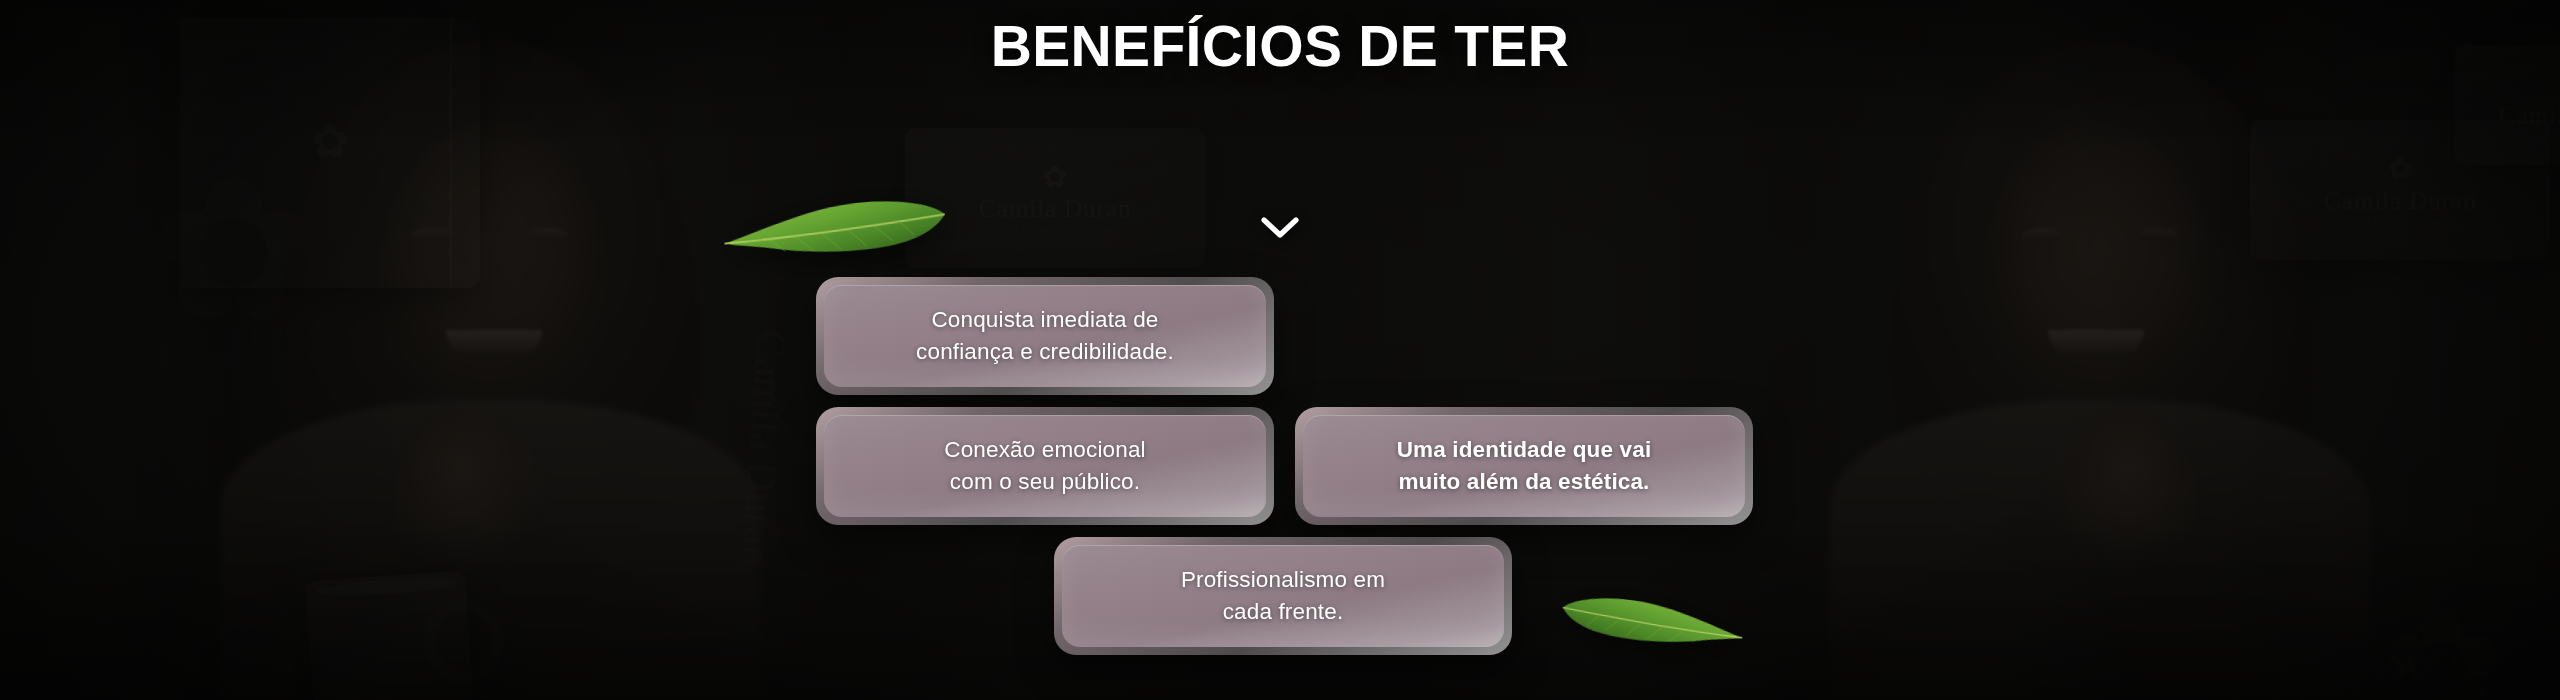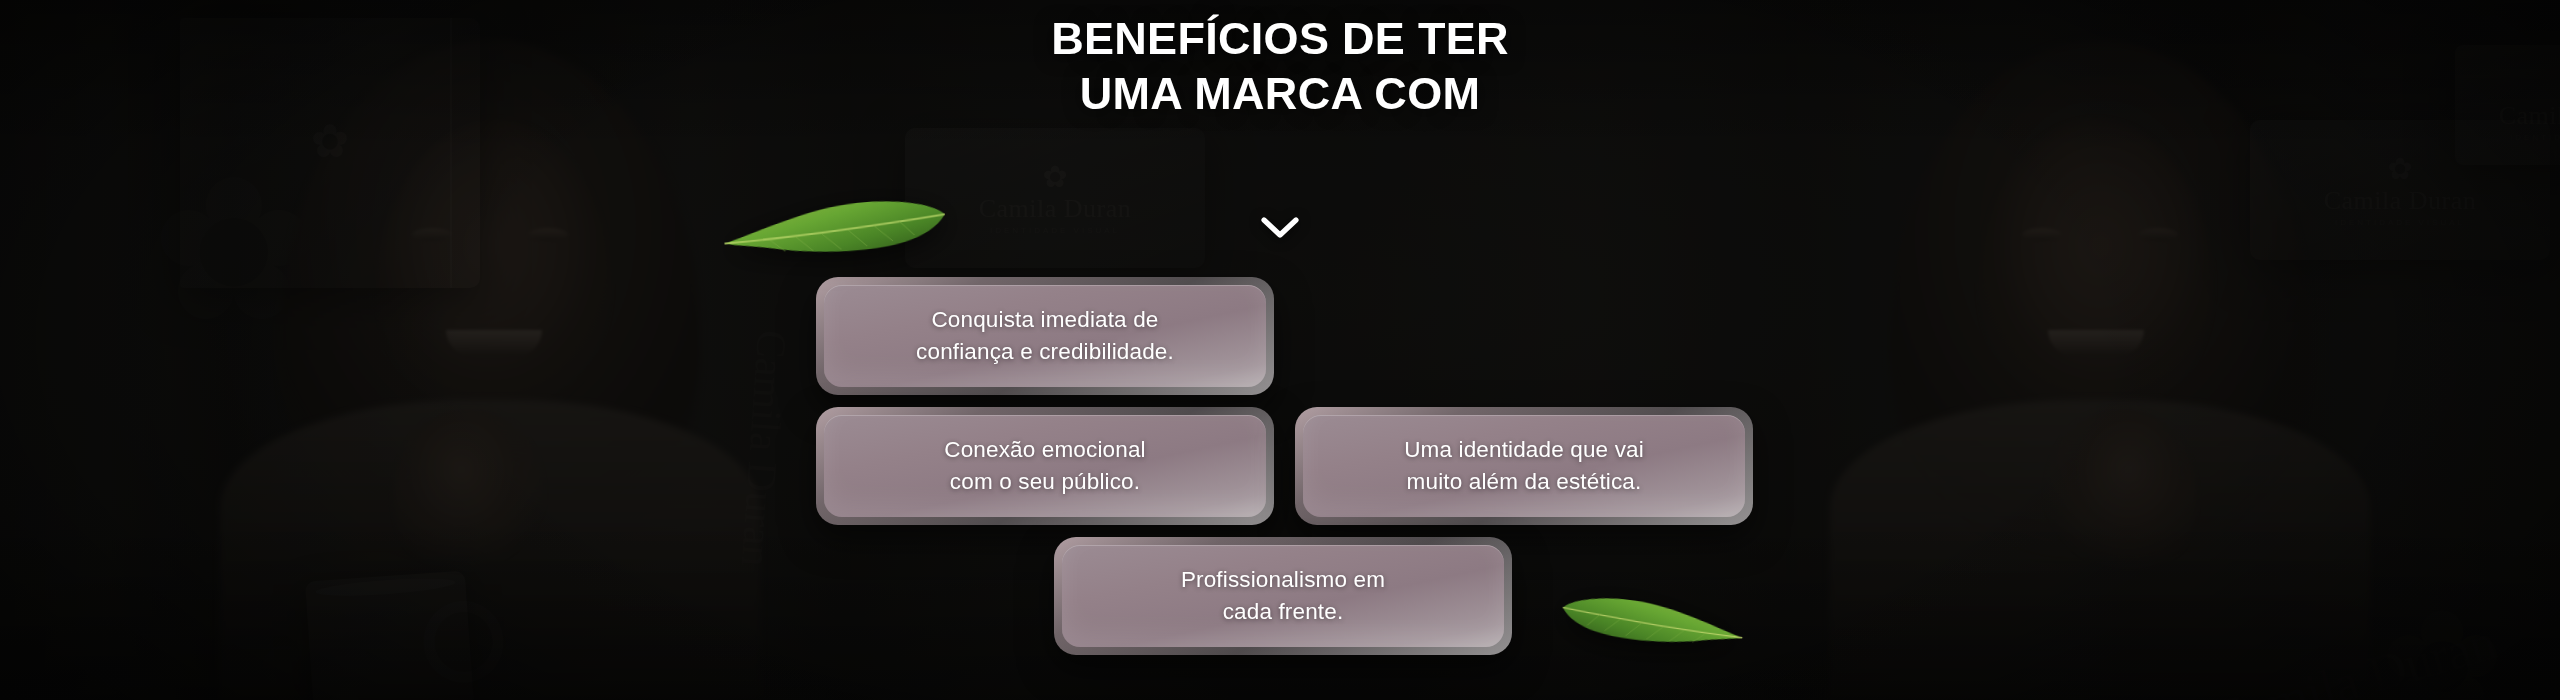--- a/index.html
+++ b/index.html
@@ -190,21 +190,21 @@
       linear-gradient(180deg, rgba(0,0,0,.35) 0%, rgba(0,0,0,0) 22%, rgba(0,0,0,0) 74%, rgba(0,0,0,.42) 100%);
   }
 
   
   .content{ position:absolute; inset:0; }
 
   .heading{
     position:absolute; left:0; right:0; top:12px;
     text-align:center;
     color:#ffffff;
-    font-size:45px;
+    font-size:57px;
     font-weight:700;
     letter-spacing:.3px;
     line-height:1.22;
     text-shadow:0 2px 18px rgba(0,0,0,.75);
   }
   .heading .ln{ display:block; }
 
   .script{
     position:absolute; left:0; right:0; top:110px;
     text-align:center;
@@ -259,21 +259,21 @@
     line-height:1.42;
     letter-spacing:.15px;
     text-shadow:0 1px 5px rgba(0,0,0,.45);
     padding:0 14px;
     white-space:pre-line;
   }
 
   .card.c1{ left:816px;  top:277px; }
   .card.c2{ left:1295px; top:277px; }
   .card.c3{ left:816px;  top:407px; }
-  .card.c4{ left:1295px; top:407px; }
+  .card.c4{ left:1295px; top:407px;font-weight:bold; }
   .card.c5{ left:1054px; top:537px; }
 
   
   .leaf{ position:absolute; pointer-events:none; }
   .leaf.one{ left:718px;  top:200px; width:232px; height:66px; transform:rotate(-5deg); }
   .leaf.two{ left:1558px; top:598px; width:190px; height:56px; transform:scaleX(-1) rotate(-7deg); }
   .leaf svg{ display:block; width:100%; height:100%; filter:drop-shadow(0 6px 14px rgba(0,0,0,.6)); }
 </style>
 </head>
 <body>
@@ -346,21 +346,20 @@
     <span class="wm-text-v">Camila Duran</span>
 
     <div class="bg-darken"></div>
     <div class="bg-vignette"></div>
   </div>
 
   <div class="content">
 
     <h1 class="heading">
       <span class="ln">BENEFÍCIOS DE TER</span>
-      <span class="ln">UMA MARCA COM</span>
     </h1>
 
 
     <div class="chevron">
       <svg width="38" height="24" viewBox="0 0 38 24" fill="none" aria-hidden="true">
         <path d="M3 4 L19 19 L35 4" stroke="#ffffff" stroke-width="5.2" stroke-linecap="round" stroke-linejoin="round"></path>
       </svg>
     </div>
 
     <div class="cards">

